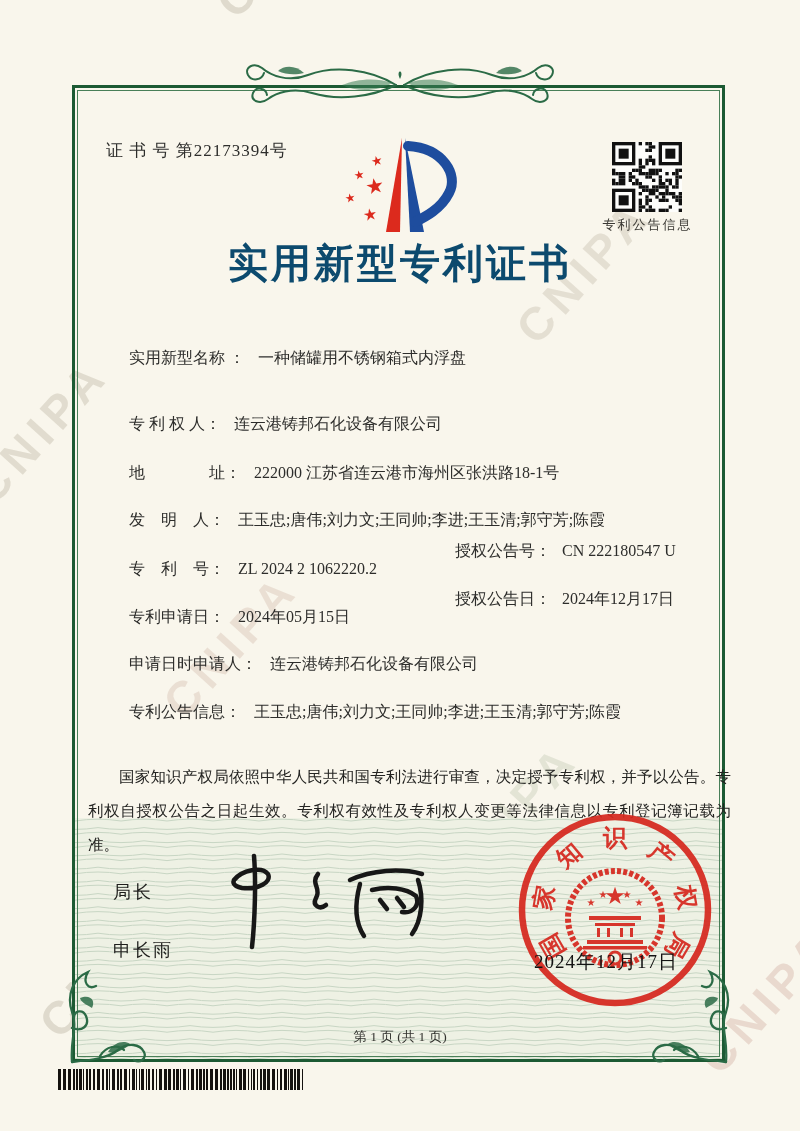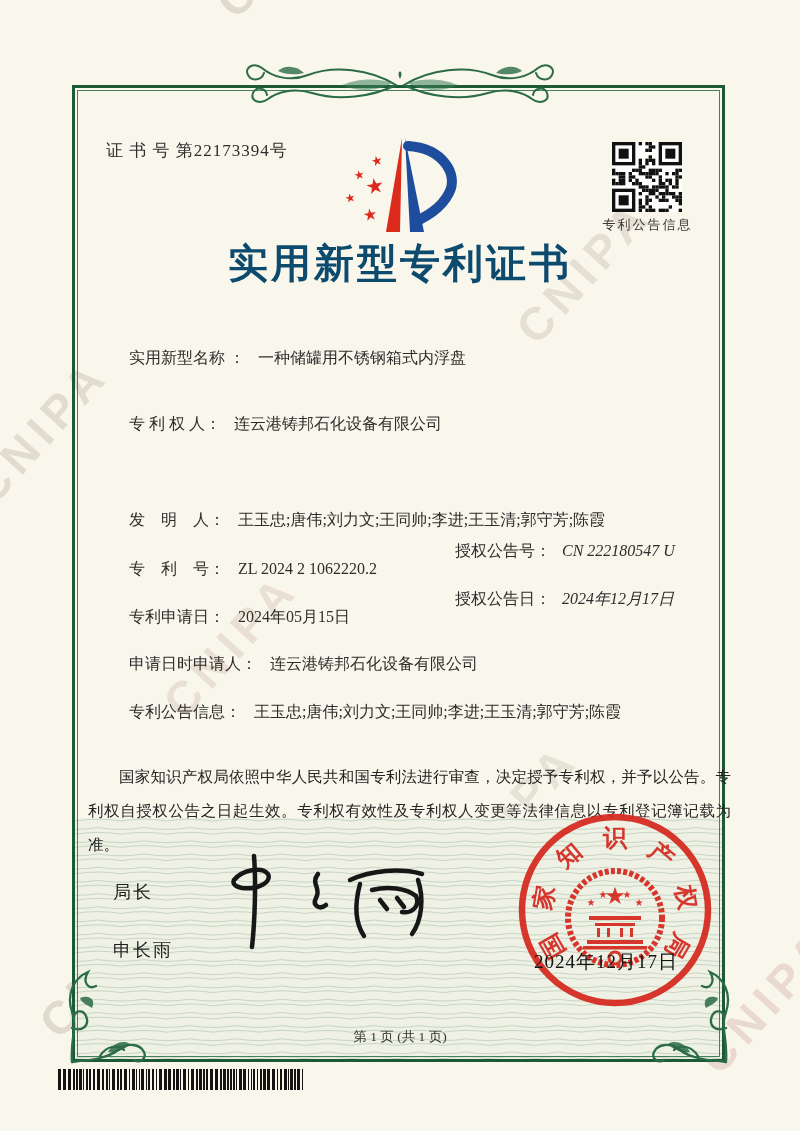--- a/index.html
+++ b/index.html
@@ -20,21 +20,21 @@
   .cert-no{position:absolute;left:106px;top:139px;font-size:17px;letter-spacing:1px;color:#2e2e2c;}
   .title{position:absolute;left:0;top:236px;width:100%;text-align:center;font-size:40px;
          font-weight:bold;letter-spacing:3px;color:#0c4a6e;}
   .qr-wrap{position:absolute;left:612px;top:142px;width:70px;height:70px;}
   .qr-caption{position:absolute;left:585px;top:216px;width:125px;text-align:center;
               font-size:13px;letter-spacing:2px;color:#3a3833;}
   
   .row{position:absolute;left:113px;width:600px;font-size:16px;color:#2d2d2b;white-space:pre;}
   .row .val{margin-left:13px;}
   .pair2{position:absolute;left:342px;top:0;white-space:pre;}
-  .pair2 .val{margin-left:11px;font-style:italic;}
+  .pair2 .val{margin-left:11px;}
   
   .statement{position:absolute;left:80px;top:760px;width:643px;font-size:15.5px;line-height:34px;
              text-align:justify;text-indent:2em;color:#242422;margin-left:8px;}
   
   .director-label{position:absolute;left:113px;top:880px;font-size:18px;letter-spacing:2px;
                   font-family:"Liberation Sans","DejaVu Sans",sans-serif;color:#1e1e1c;}
   .director-name{position:absolute;left:113px;top:917px;font-size:18px;letter-spacing:2px;
                  font-family:"Liberation Sans","DejaVu Sans",sans-serif;color:#1e1e1c;margin-top:21px;}
   .seal-date{position:absolute;left:521px;top:949px;width:170px;text-align:center;
              font-size:19px;color:#131313;letter-spacing:1px;}
@@ -292,20 +292,23 @@
   <div class="qr-caption">专利公告信息</div>
 
   <div class="title">实用新型专利证书</div>
 
   <div class="row" style="top:330px;">
     <span class="lbl">实用新型名称 ：</span><span class="val">一种储罐用不锈钢箱式内浮盘</span>
   </div>
   <div class="row" style="top:396px;">
     <span class="lbl">专 利 权 人：</span><span class="val">连云港铸邦石化设备有限公司</span>
   </div>
+  <div class="row" style="top:445px;">
+    <span class="lbl">地　　　　址：</span><span class="val">222000 江苏省连云港市海州区张洪路18-1号</span>
+  </div>
   <div class="row" style="top:492px;">
     <span class="lbl">发　明　人：</span><span class="val">王玉忠;唐伟;刘力文;王同帅;李进;王玉清;郭守芳;陈霞</span>
   </div>
   <div class="row" style="top:541px;">
     <span class="lbl">专　利　号：</span><span class="val">ZL 2024 2 1062220.2</span>
     <span class="pair2"><span class="lbl">授权公告号：</span><span class="val">CN 222180547 U</span></span>
   </div>
   <div class="row" style="top:589px;">
     <span class="lbl">专利申请日：</span><span class="val">2024年05月15日</span>
     <span class="pair2"><span class="lbl">授权公告日：</span><span class="val">2024年12月17日</span></span>

